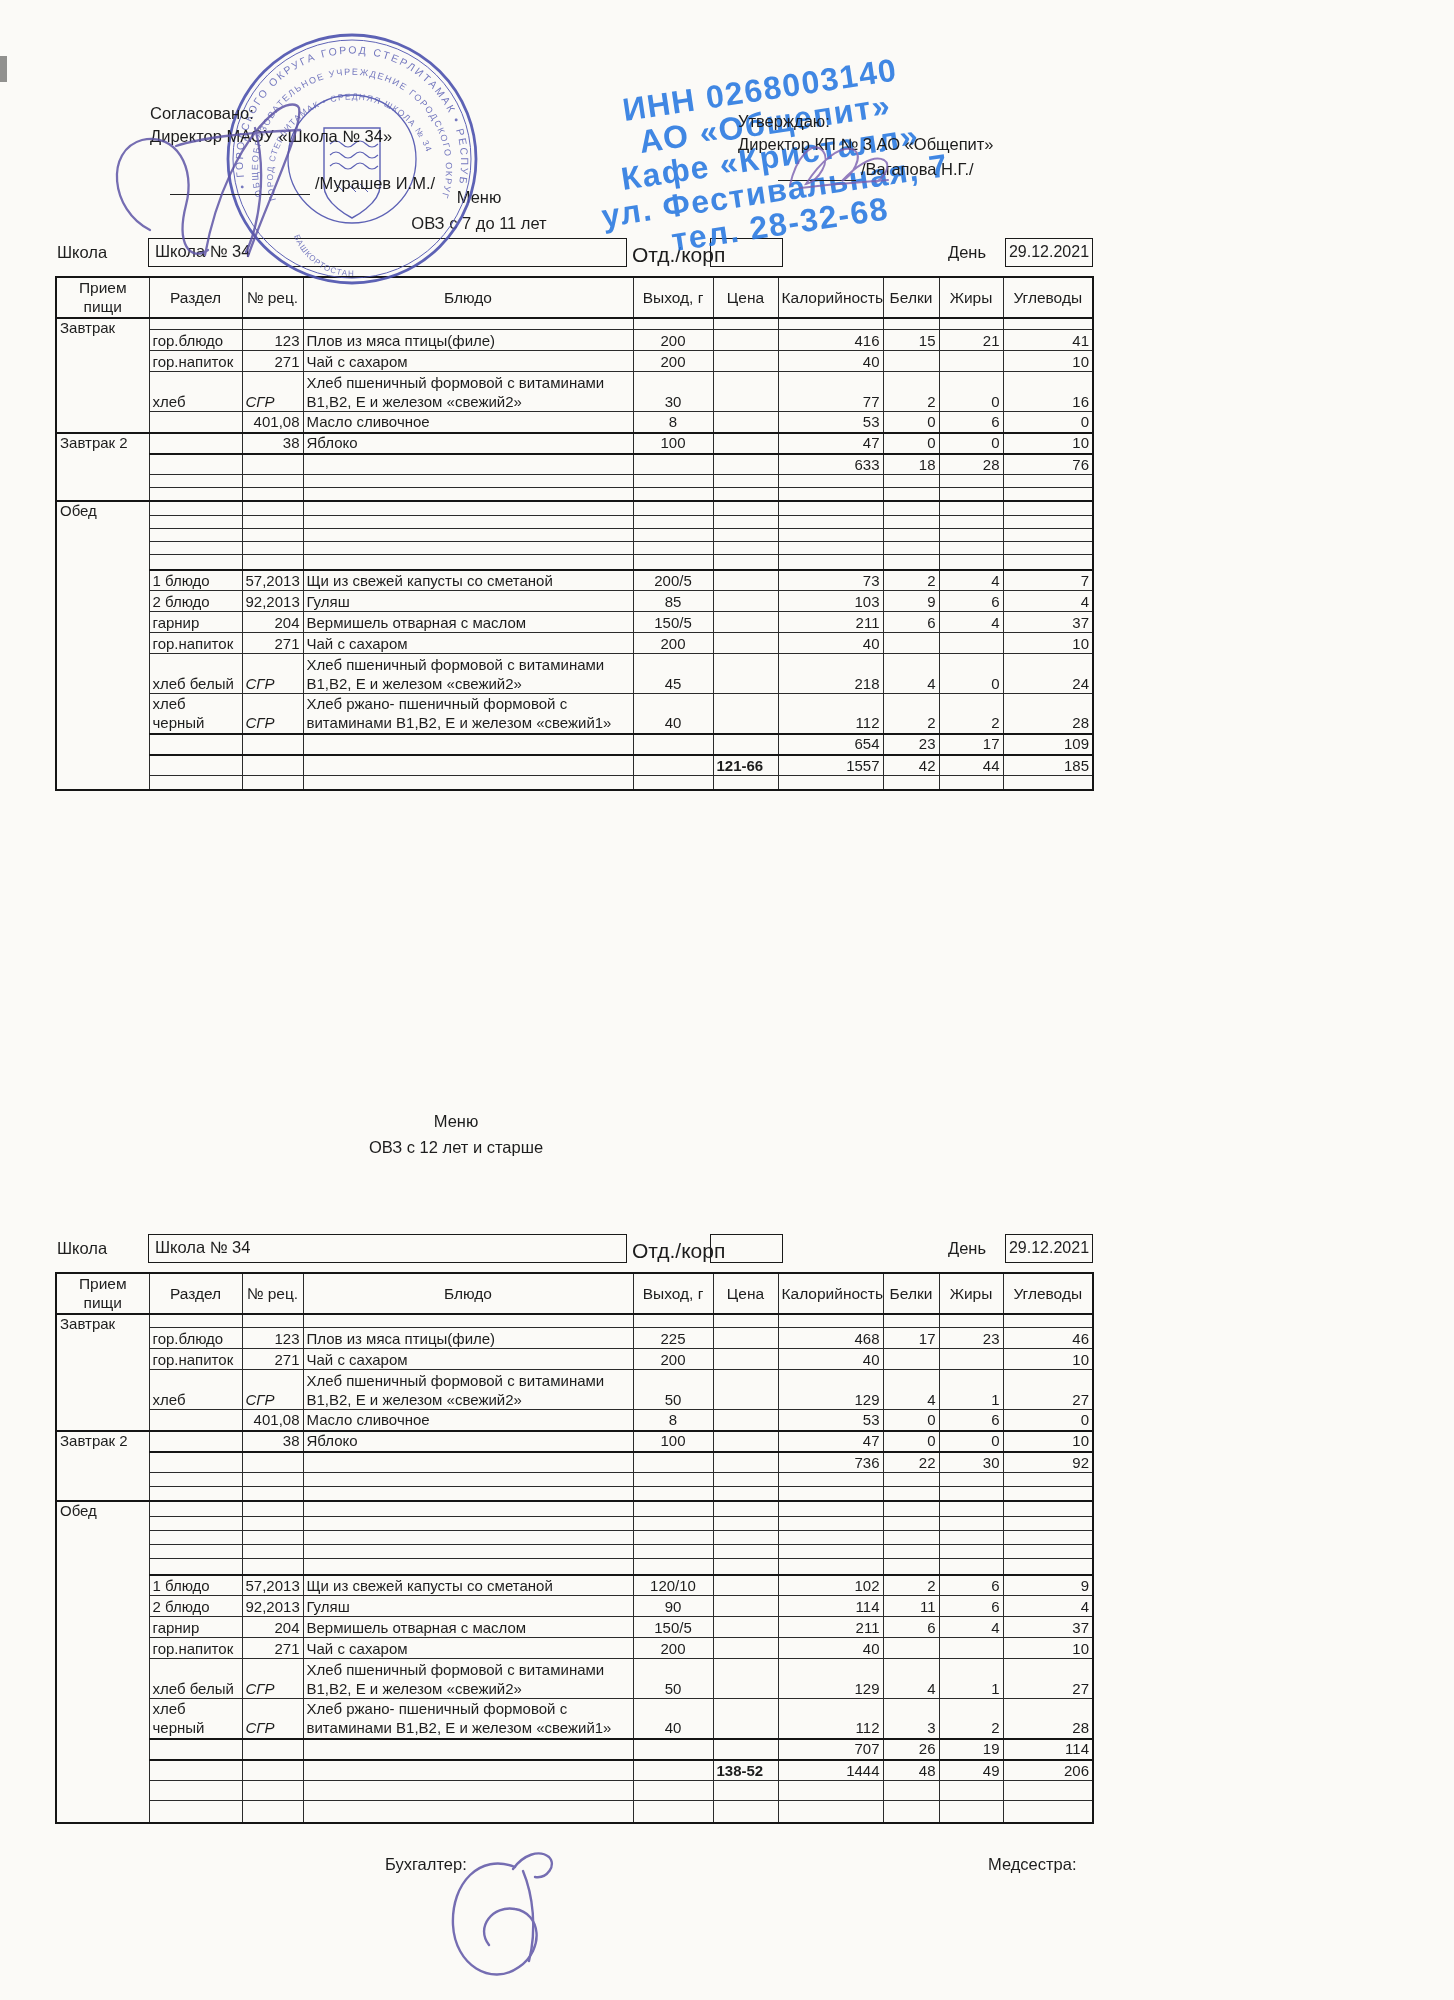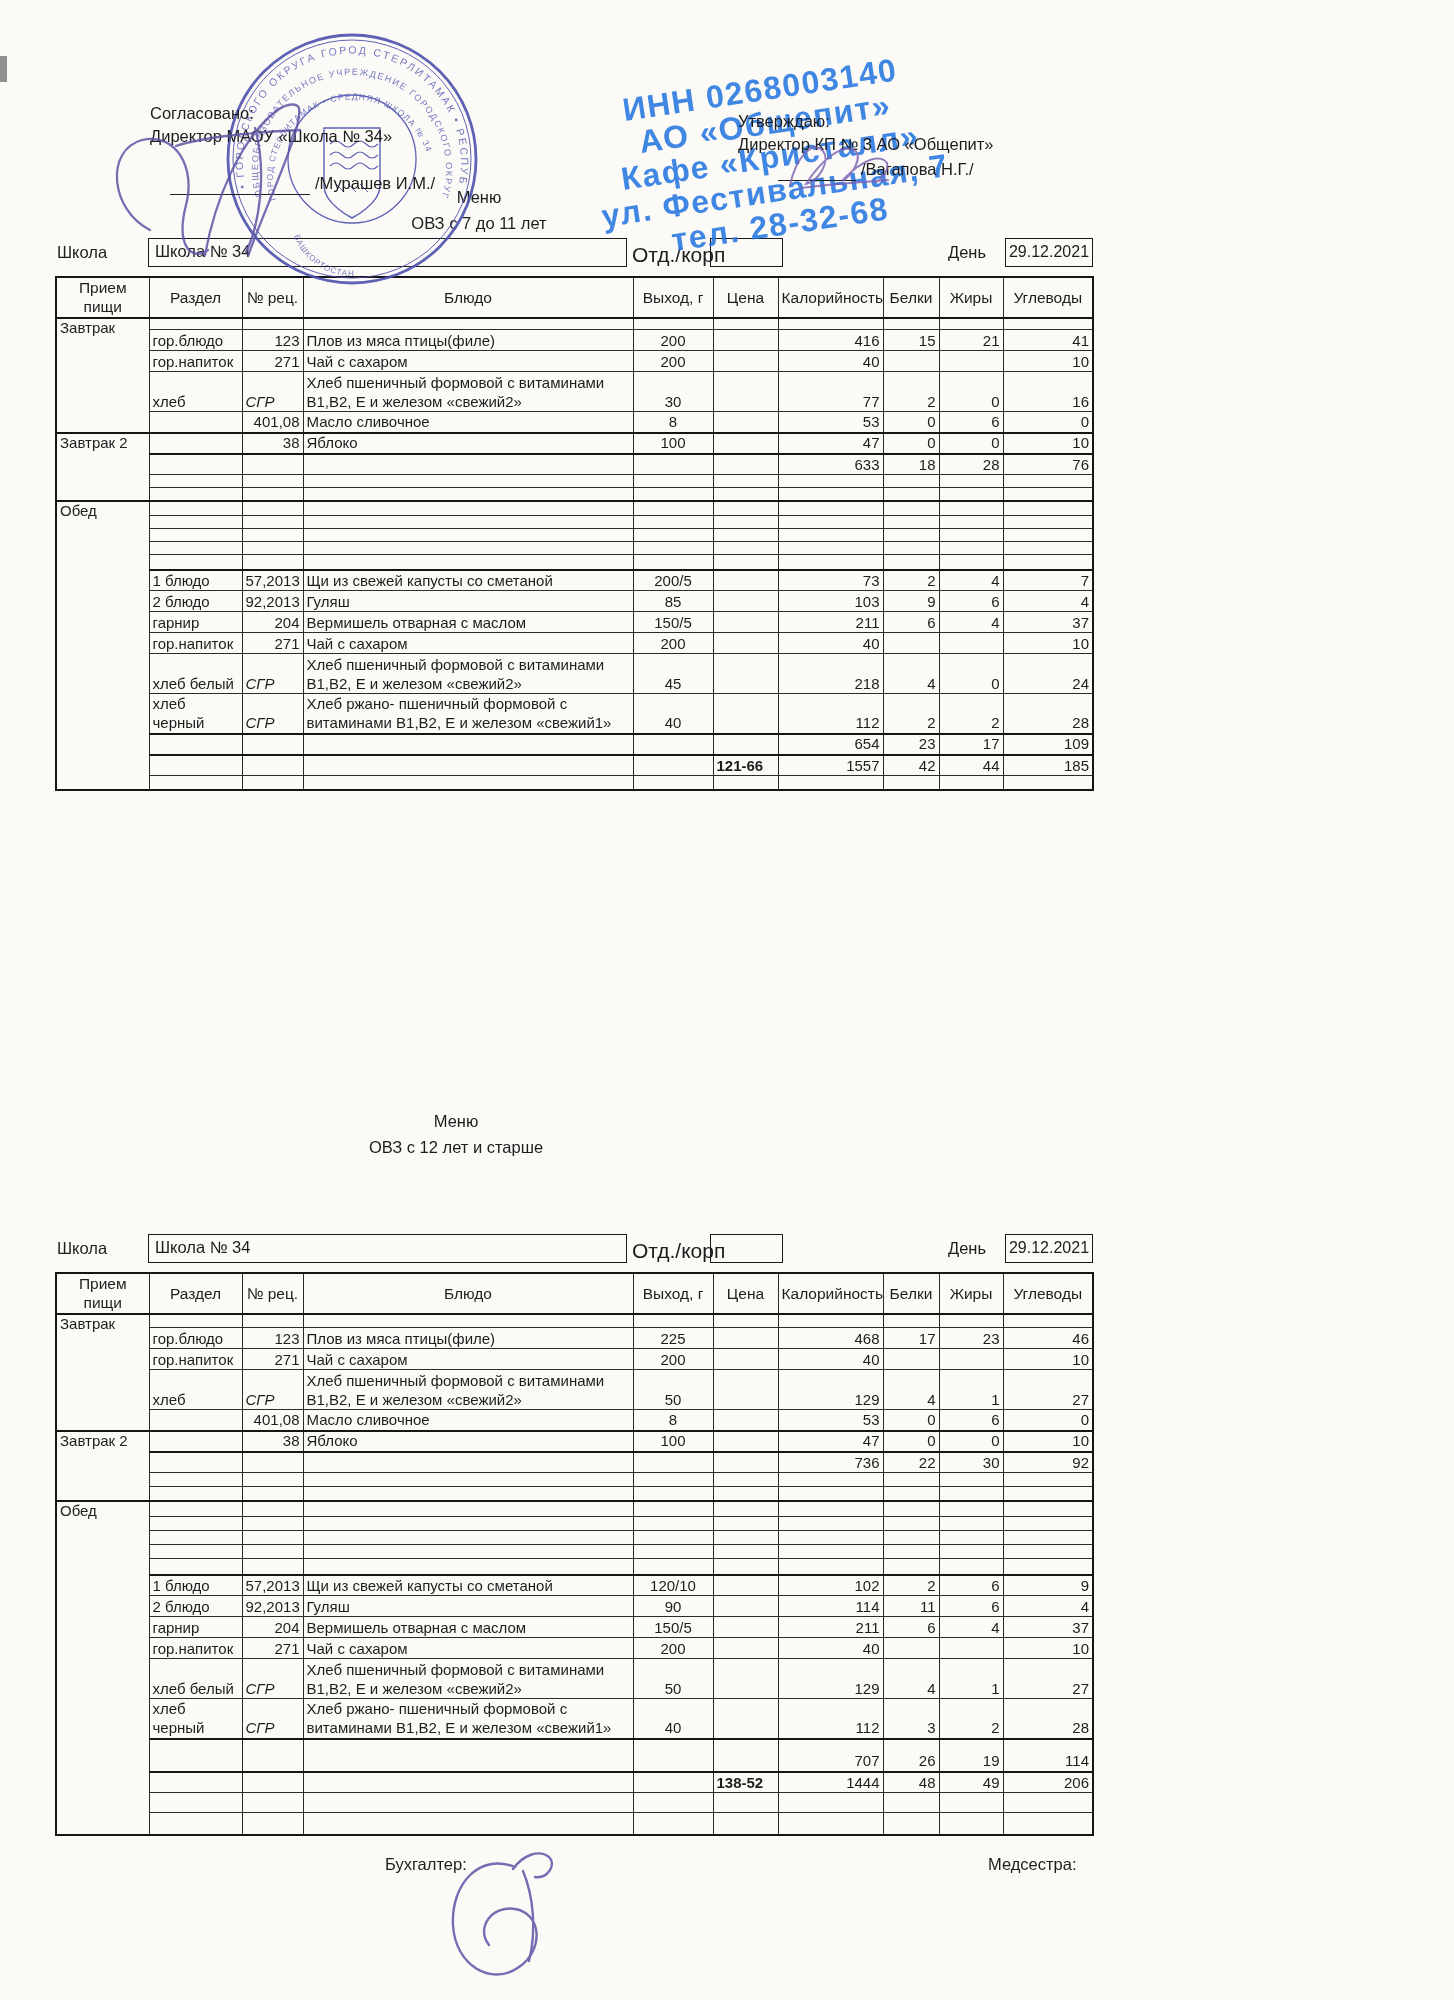--- a/index.html
+++ b/index.html
@@ -707,21 +707,21 @@
             <td class="c0">хлеб черный</td>
             <td class="c1 alpha">СГР</td>
             <td class="c2">Хлеб ржано- пшеничный формовой с витаминами В1,В2, Е и железом «свежий1»</td>
             <td class="c3">40</td>
             <td class="c4"></td>
             <td class="c5">112</td>
             <td class="c6">3</td>
             <td class="c7">2</td>
             <td class="c8">28</td>
           </tr>
-          <tr class="thick" style="height: 33px;">
+          <tr class="thick" style="height: 21px;">
             <td class="c0"></td>
             <td class="c1"></td>
             <td class="c2"></td>
             <td class="c3"></td>
             <td class="c4"></td>
             <td class="c5">707</td>
             <td class="c6">26</td>
             <td class="c7">19</td>
             <td class="c8">114</td>
           </tr>

